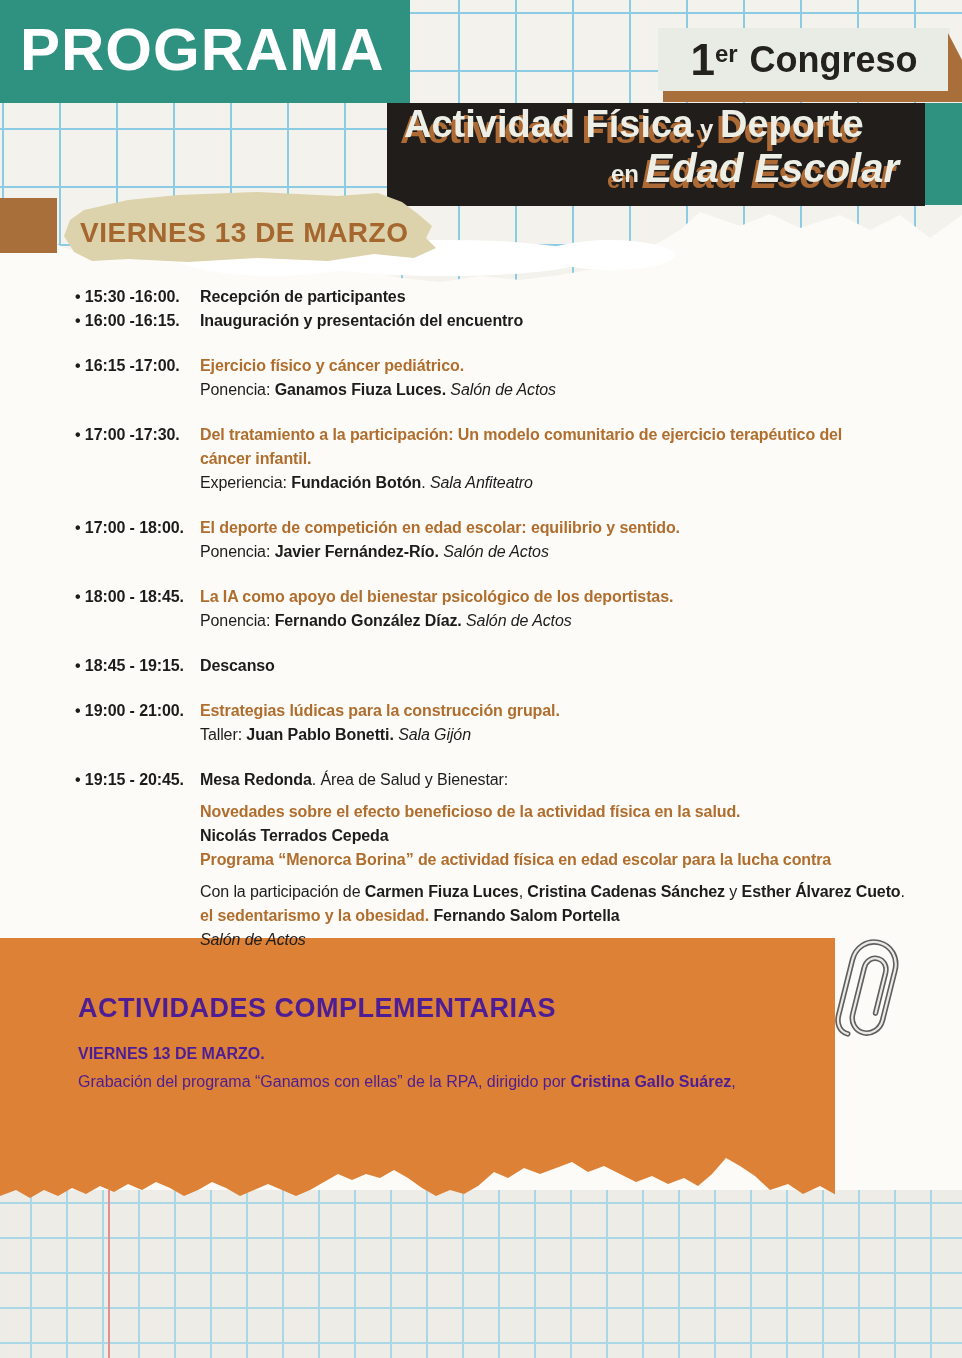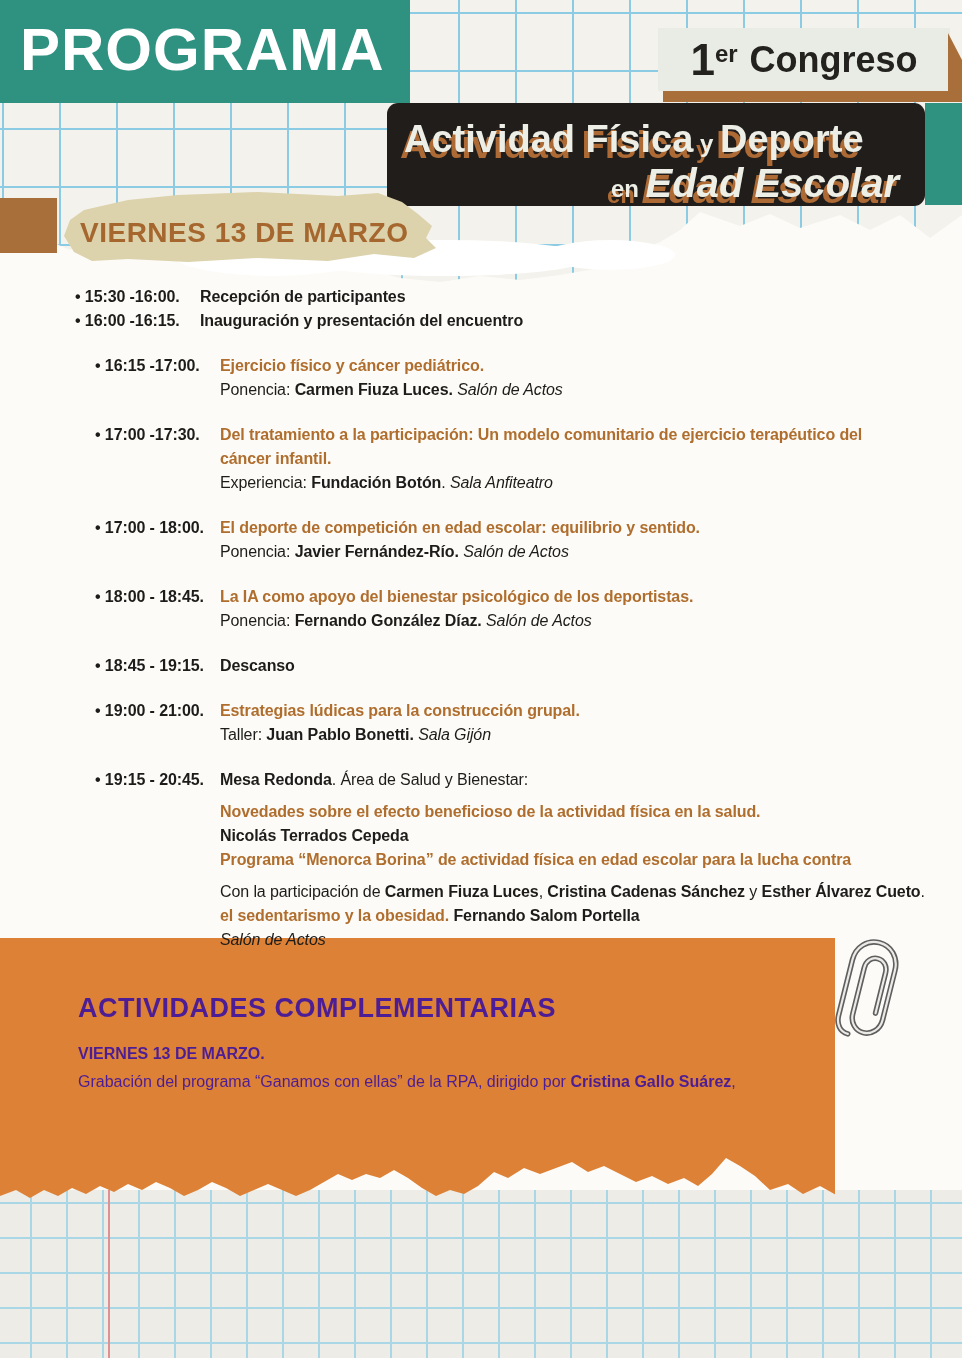--- a/index.html
+++ b/index.html
@@ -55,21 +55,21 @@
   .congress-word { font-size:36px; margin-left:12px; }
   .congress-fold {
     position:absolute; left:948px; top:33px; width:14px; height:60px; z-index:4;
     background:var(--brown);
     clip-path:polygon(0 0,100% 45%,100% 100%,0 100%);
   }
   .congress-bar { position:absolute; left:663px; top:91px; width:299px; height:11px; background:var(--brown); z-index:4; }
   .teal-strip { position:absolute; left:925px; top:103px; width:37px; height:102px; background:var(--teal); z-index:3; }
   .event-title-banner {
     position:absolute; left:387px; top:103px; width:538px; height:103px; z-index:4;
-    background:var(--blackbox); padding-top:15px; overflow:visible;border-radius:11px;
+    background:var(--blackbox); padding-top:0; overflow:visible;
   }
   .title-line { white-space:nowrap; font-weight:bold; color:#edefe6;
     text-shadow:-4px 6px 0 var(--tshadow); line-height:1.12; }
   .title-line1 { font-size:38px; padding-left:17px; }
   .title-line1 .small-word { font-size:24px; }
   .title-line2 { font-size:40px; text-align:right; padding-right:26px; font-style:italic; }
   .title-line2 .small-word { font-size:24px; font-style:normal; }
   
   .brown-accent-square { position:absolute; left:0; top:198px; width:57px; height:55px; background:var(--brown); z-index:4; }
   .day-header-banner {
@@ -80,21 +80,21 @@
   .day-header-text {
     margin:27px 0 0 22px; font-size:28px; font-weight:bold; color:#a5672e;
     letter-spacing:.5px; white-space:nowrap;
   }
   
   .schedule-list {
     position:absolute; left:75px; top:285px; width:860px; z-index:5;
     font-size:16px; line-height:24px; letter-spacing:-0.1px; color:var(--ink);
   }
   .sched-item { display:flex; }
-  .sched-item.spacer { margin-top:21px;margin-left:20px; }
+  .sched-item.spacer { margin-top:21px; }
   .time { width:125px; min-width:125px; font-weight:bold; white-space:nowrap; }
   .lines { flex:1; }
   .line { white-space:nowrap; }
   .line.gap { margin-top:8px; }
   .sb { font-weight:bold; }
   .so { font-weight:bold; color:var(--accent); }
   .si { font-style:italic; }
   
   .complementary-section {
     position:absolute; left:0; top:938px; width:835px; height:335px; z-index:3;
@@ -156,21 +156,21 @@
     <div class="sched-item">
       <div class="time">• 16:00 -16:15.</div>
       <div class="lines">
         <div class="line"><span class="sb">Inauguración y presentación del encuentro</span></div>
       </div>
     </div>
     <div class="sched-item spacer">
       <div class="time">• 16:15 -17:00.</div>
       <div class="lines">
         <div class="line"><span class="so">Ejercicio físico y cáncer pediátrico.</span></div>
-        <div class="line"><span>Ponencia: </span><span class="sb">Carmen Fiuza Luces. </span><span class="si">Salón de Actos</span></div>
+        <div class="line"><span>Ponencia: </span><span class="sb">Ganamos Fiuza Luces. </span><span class="si">Salón de Actos</span></div>
       </div>
     </div>
     <div class="sched-item spacer">
       <div class="time">• 17:00 -17:30.</div>
       <div class="lines">
         <div class="line"><span class="so">Del tratamiento a la participación: Un modelo comunitario de ejercicio terapéutico del</span></div>
         <div class="line"><span class="so">cáncer infantil.</span></div>
         <div class="line"><span>Experiencia: </span><span class="sb">Fundación Botón</span><span>. </span><span class="si">Sala Anfiteatro</span></div>
       </div>
     </div>

